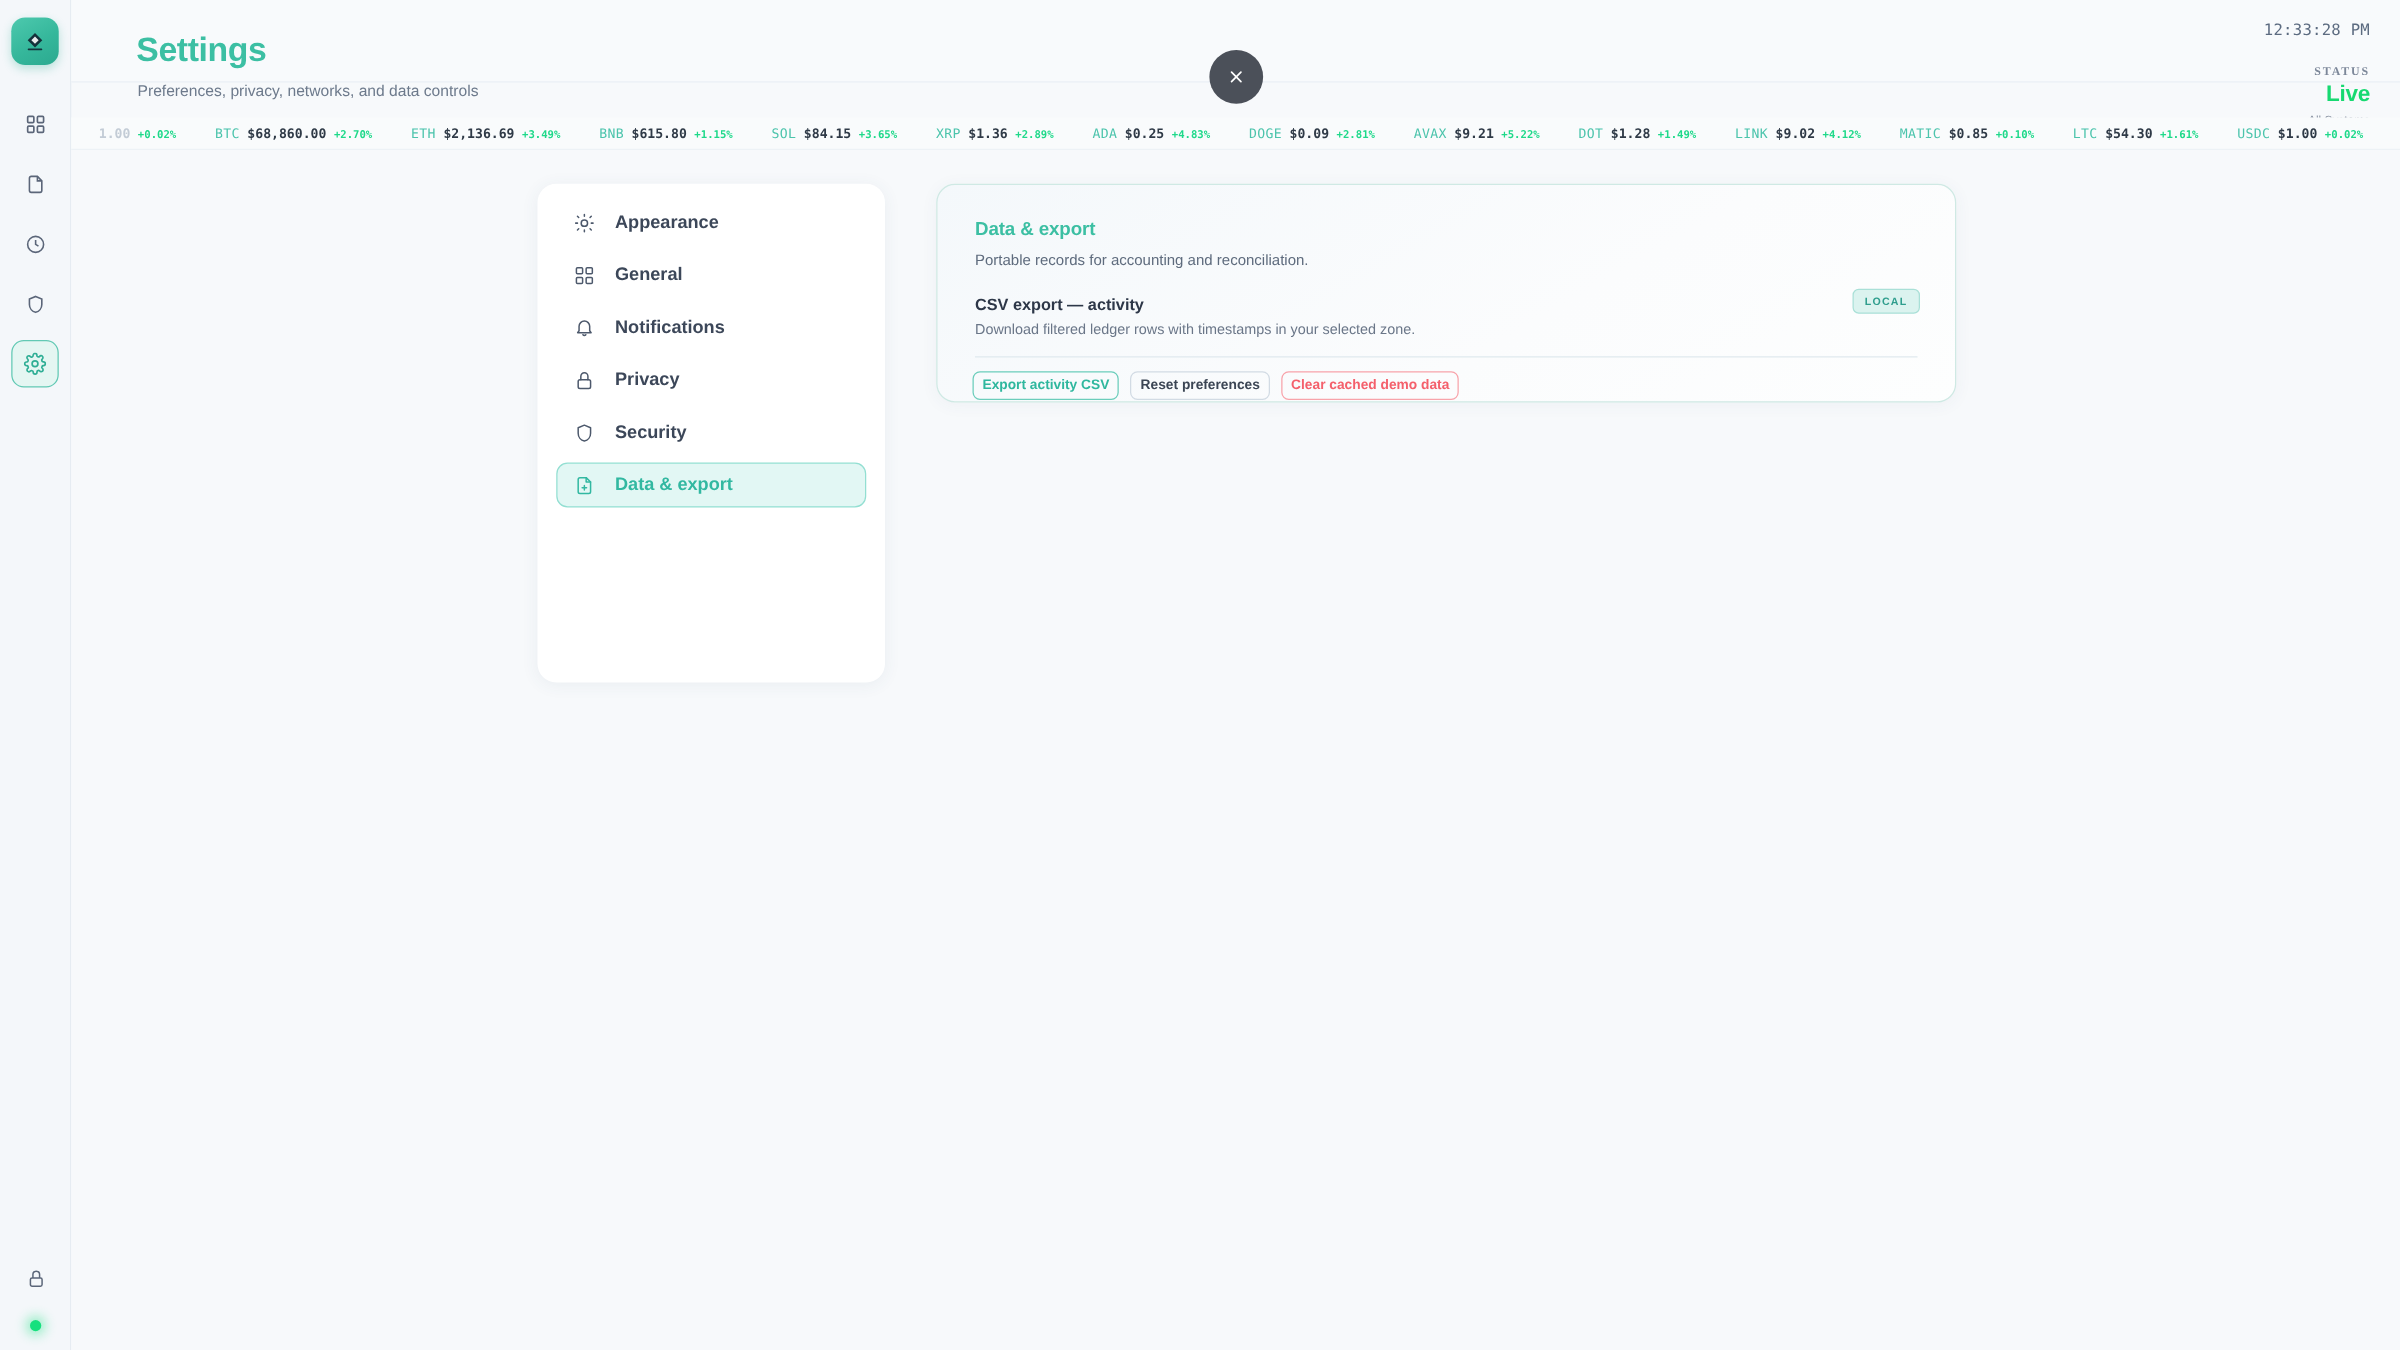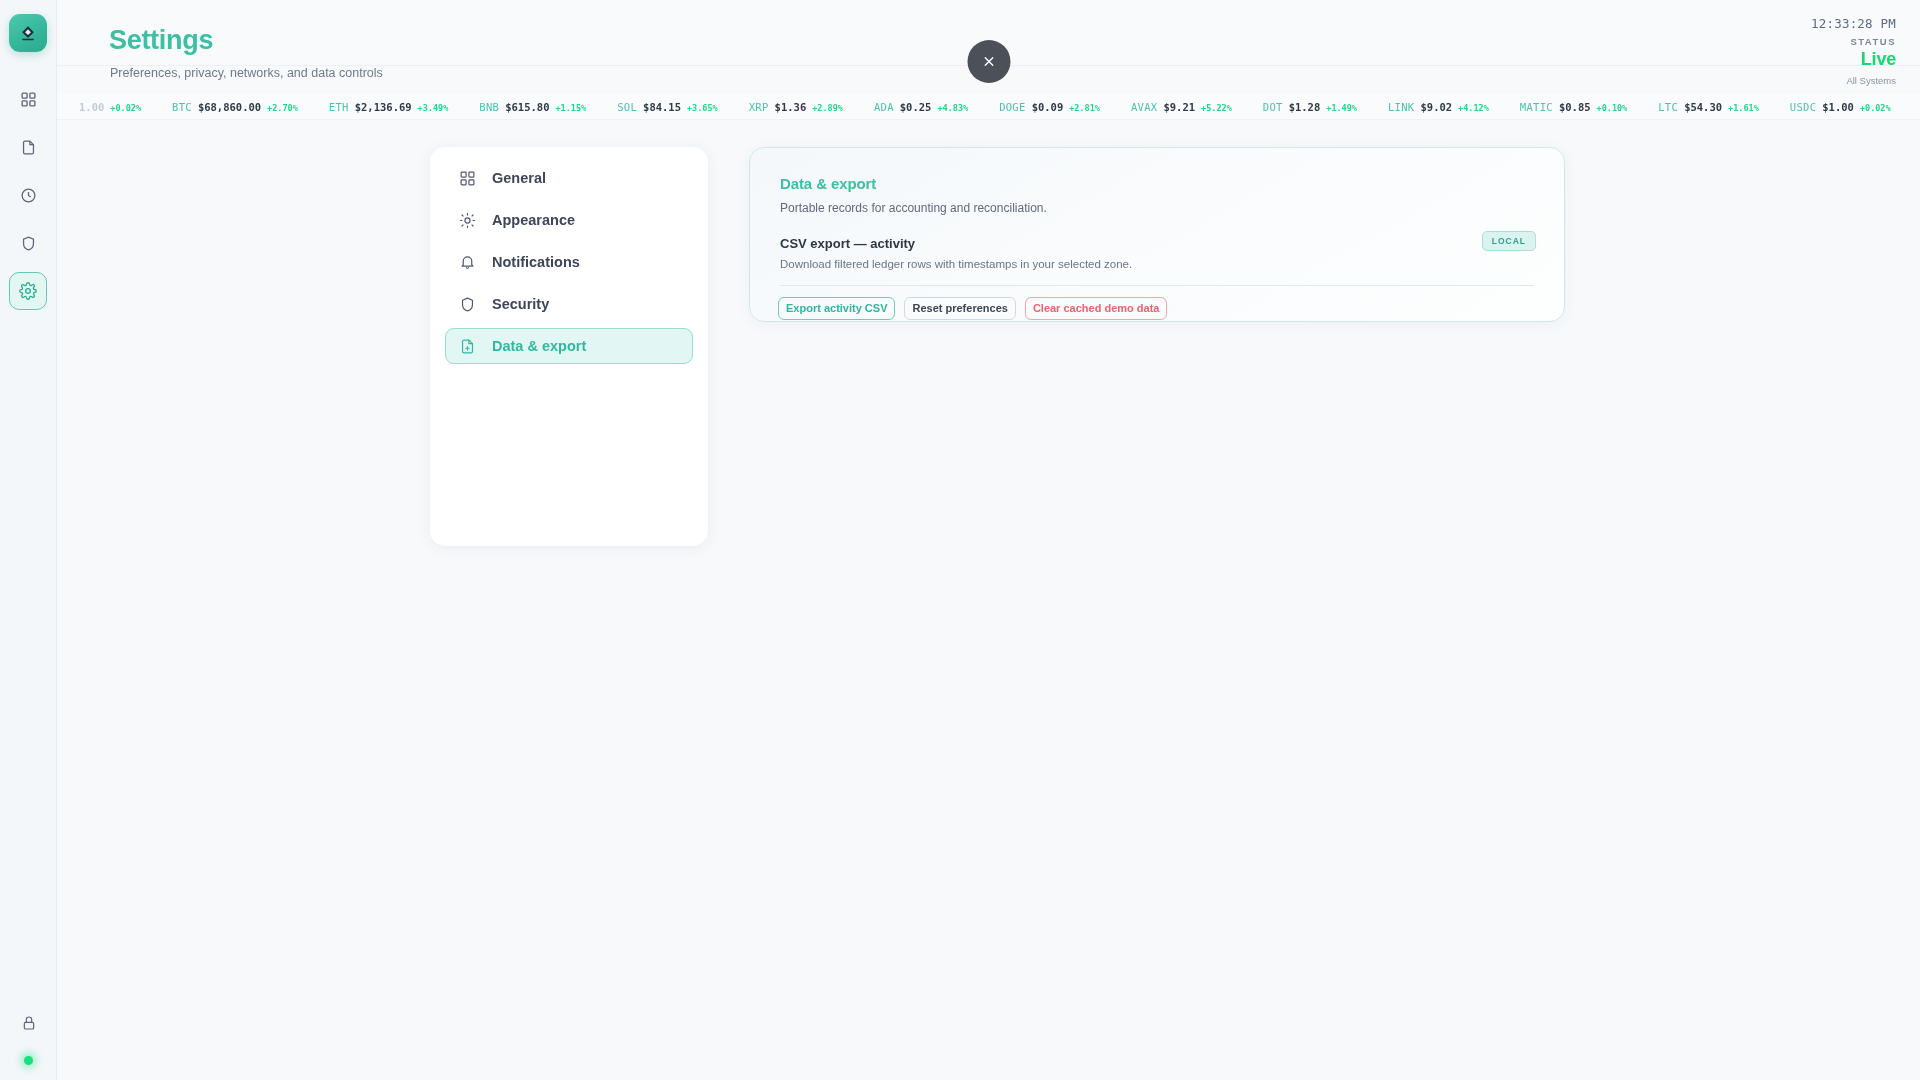--- a/index.html
+++ b/index.html
@@ -60,21 +60,21 @@
   }
   .close-btn {
     position:absolute; left:50%; transform:translateX(-50%); top:40px;
     width:43px; height:43px; border-radius:50%;
     background:#4b5059;
     display:flex; align-items:center; justify-content:center;
     color:#fff; font-size:19px; font-weight:300; line-height:1;
   }
   .status-block { position:absolute; right:24px; top:16px; text-align:right; }
   .clock { font-family:"DejaVu Sans Mono", monospace; font-size:12.5px; color:#5c6b80; letter-spacing:.2px; }
-  .status-label { font-size:9.5px; letter-spacing:1.5px; color:#7c8799; margin-top:5px; font-weight:600; }
+  .status-label { font-size:9.5px; letter-spacing:1.5px; color:#7c8799; margin-top:22px; font-weight:600;font-family:Liberation Serif, serif; }
   .status-value { font-size:18px; font-weight:700; color:#17d971; margin-top:2px; letter-spacing:-.2px; }
   .status-note { font-size:9.5px; color:#8a94a3; margin-top:5px; }
 
   
   .ticker {
     position:absolute; left:57px; top:94px; right:0; height:26px;
     background:#f9fbfc;
     border-bottom:1px solid #edf2f6;
     display:flex; align-items:center;
     overflow:hidden;
@@ -289,45 +289,54 @@
     </div>
   </div>
 
 <div class="main">
 
   <div class="cat-card">
     <div class="cat-list" id="catlist">
         <div class="cat-item">
           <span class="ic">
             <svg width="17" height="17" viewBox="0 0 24 24" fill="none" stroke="currentColor" stroke-width="1.7" stroke-linecap="round" stroke-linejoin="round">
+              <circle cx="12" cy="12" r="3.6"></circle>
+              <path d="M12 2.2v2M12 19.8v2M4.2 4.2l1.4 1.4M18.4 18.4l1.4 1.4M2.2 12h2M19.8 12h2M4.2 19.8l1.4-1.4M18.4 5.6l1.4-1.4"></path>
+            </svg>
+          </span>
+          <span>Appearance</span>
+        </div>
+        <div class="cat-item">
+          <span class="ic">
+            <svg width="17" height="17" viewBox="0 0 24 24" fill="none" stroke="currentColor" stroke-width="1.7" stroke-linecap="round" stroke-linejoin="round">
               <rect x="3" y="3" width="7" height="7" rx="1.2"></rect>
               <rect x="14" y="3" width="7" height="7" rx="1.2"></rect>
               <rect x="3" y="14" width="7" height="7" rx="1.2"></rect>
               <rect x="14" y="14" width="7" height="7" rx="1.2"></rect>
             </svg>
           </span>
           <span>General</span>
         </div>
         <div class="cat-item">
           <span class="ic">
             <svg width="17" height="17" viewBox="0 0 24 24" fill="none" stroke="currentColor" stroke-width="1.7" stroke-linecap="round" stroke-linejoin="round">
-              <circle cx="12" cy="12" r="3.6"></circle>
-              <path d="M12 2.2v2M12 19.8v2M4.2 4.2l1.4 1.4M18.4 18.4l1.4 1.4M2.2 12h2M19.8 12h2M4.2 19.8l1.4-1.4M18.4 5.6l1.4-1.4"></path>
-            </svg>
-          </span>
-          <span>Appearance</span>
-        </div>
-        <div class="cat-item">
-          <span class="ic">
-            <svg width="17" height="17" viewBox="0 0 24 24" fill="none" stroke="currentColor" stroke-width="1.7" stroke-linecap="round" stroke-linejoin="round">
               <path d="M18 15V10a6 6 0 1 0-12 0v5l-1.6 2.2h15.2z"></path>
               <path d="M10.4 19.4a2 2 0 0 0 3.2 0"></path>
             </svg>
           </span>
           <span>Notifications</span>
+        </div>
+        <div class="cat-item">
+          <span class="ic">
+            <svg width="17" height="17" viewBox="0 0 24 24" fill="none" stroke="currentColor" stroke-width="1.7" stroke-linecap="round" stroke-linejoin="round">
+              <rect x="5" y="11" width="14" height="10" rx="2"></rect>
+              <path d="M8 11V7a4 4 0 0 1 8 0v4"></path>
+            </svg>
+          </span>
+          <span>Privacy</span>
         </div>
         <div class="cat-item">
           <span class="ic">
             <svg width="17" height="17" viewBox="0 0 24 24" fill="none" stroke="currentColor" stroke-width="1.7" stroke-linecap="round" stroke-linejoin="round">
               <path d="M12 3l7 3v6c0 4.4-3 8.1-7 9-4-0.9-7-4.6-7-9V6z"></path>
             </svg>
           </span>
           <span>Security</span>
         </div>
         <div class="cat-item active">

